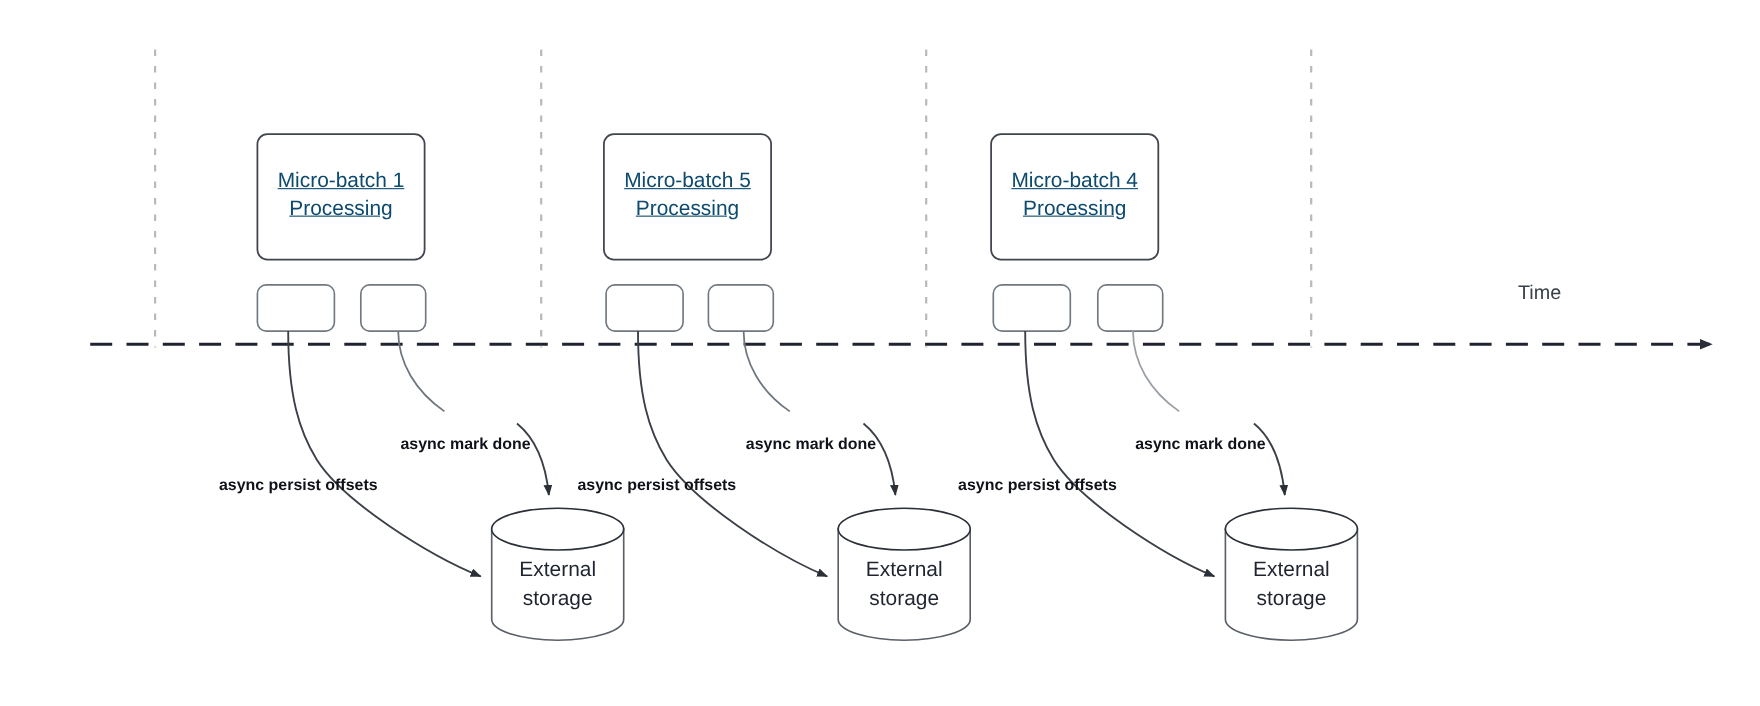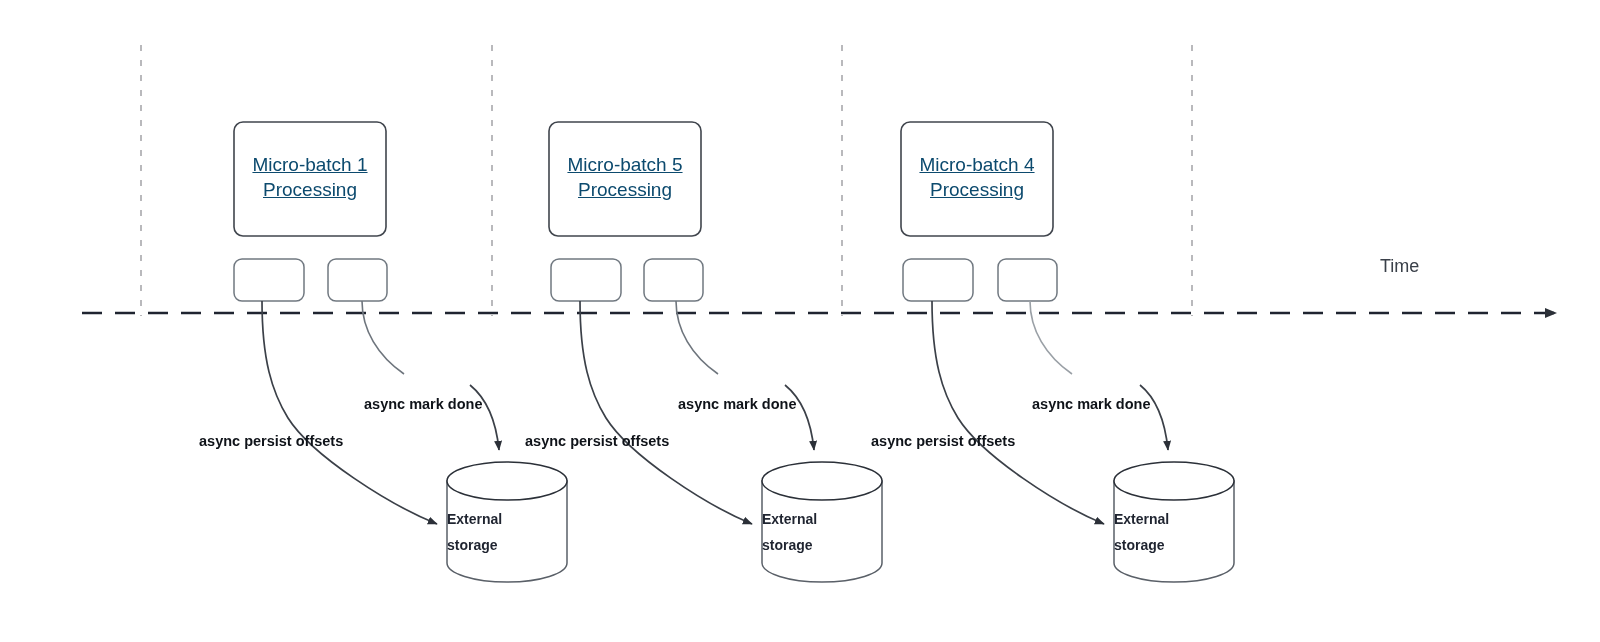--- a/index.html
+++ b/index.html
@@ -31,28 +31,27 @@
     color: #0c4a6e;
     font-size: 19px;
     line-height: 25px;
     font-family: "Liberation Sans", sans-serif;
     white-space: pre-line;
     pointer-events: none;
     text-decoration: underline;
   }
   .cyl-label {
     position: absolute;
-    text-align: left;
+    text-align: center;
     color: #1f2430;
-    font-size: 14px;
+    font-size: 19px;
     line-height: 26px;
     font-family: "Liberation Sans", sans-serif;
     white-space: pre-line;
     pointer-events: none;
-    font-weight: bold;
   }
   .edge-label {
     position: absolute;
     color: #0f1319;
     font-size: 14.5px;
     font-weight: bold;
     font-family: "Liberation Sans", sans-serif;
     white-space: nowrap;
     margin-top: 24px;
   }

